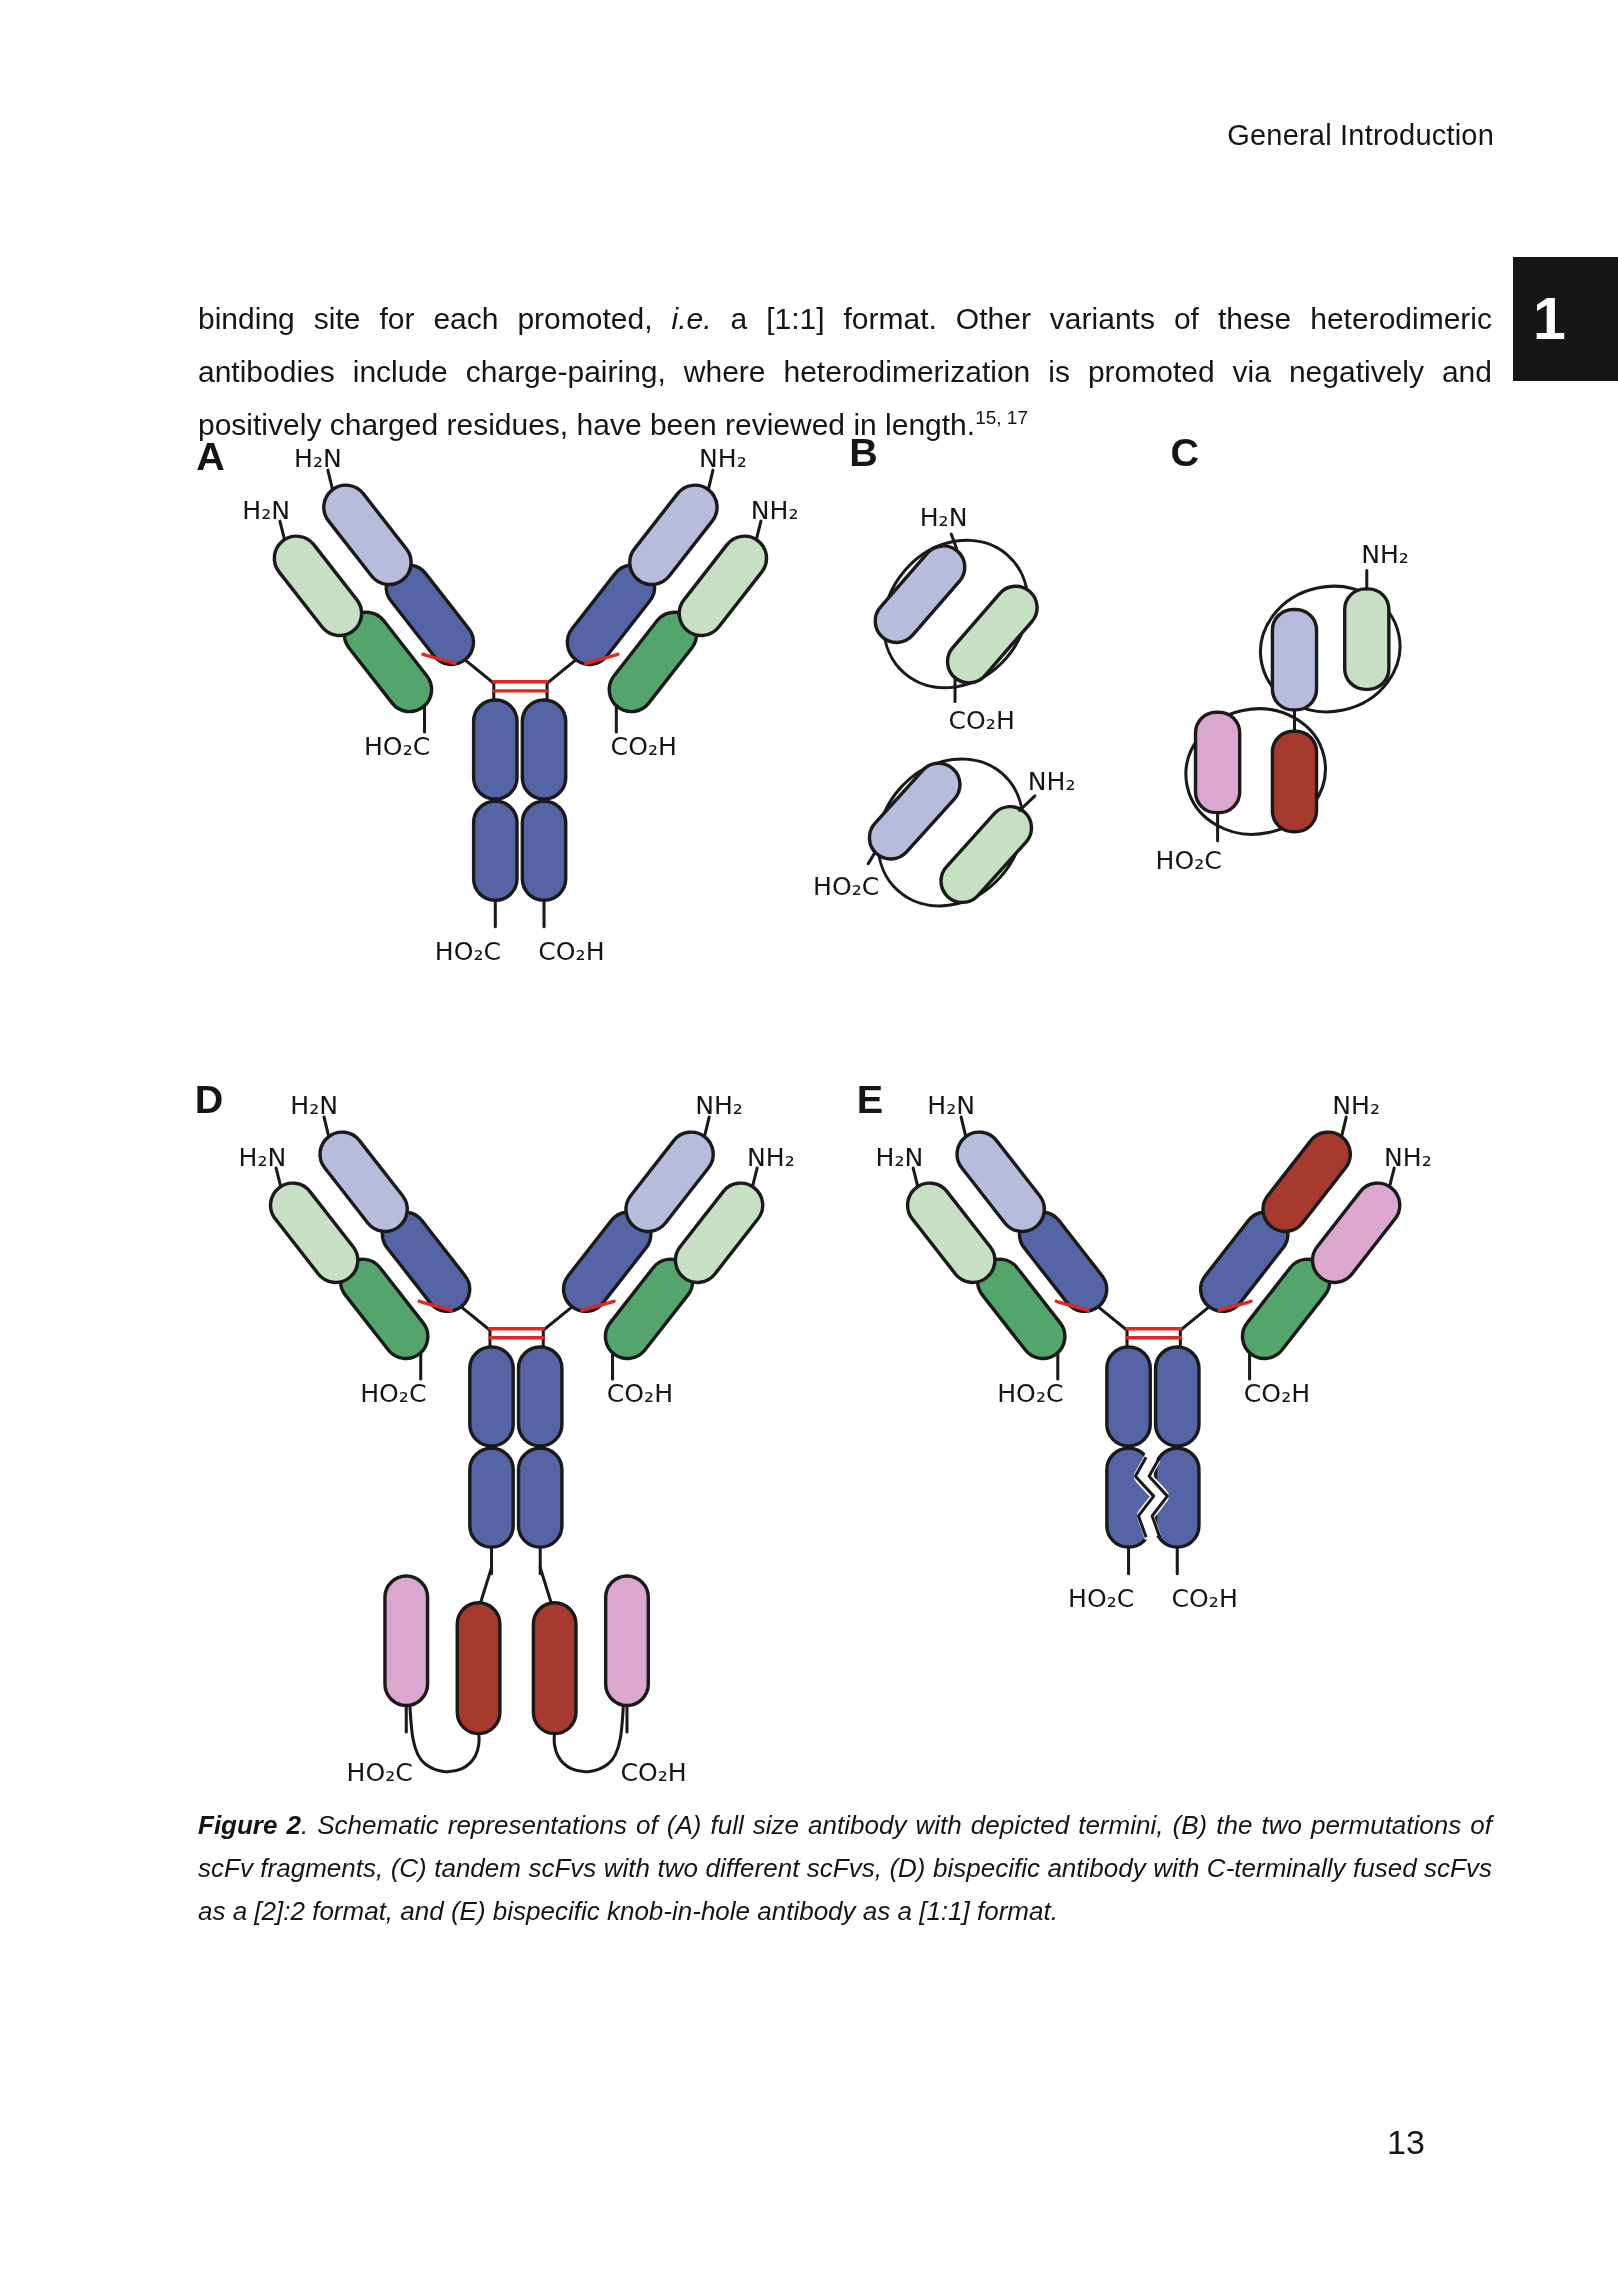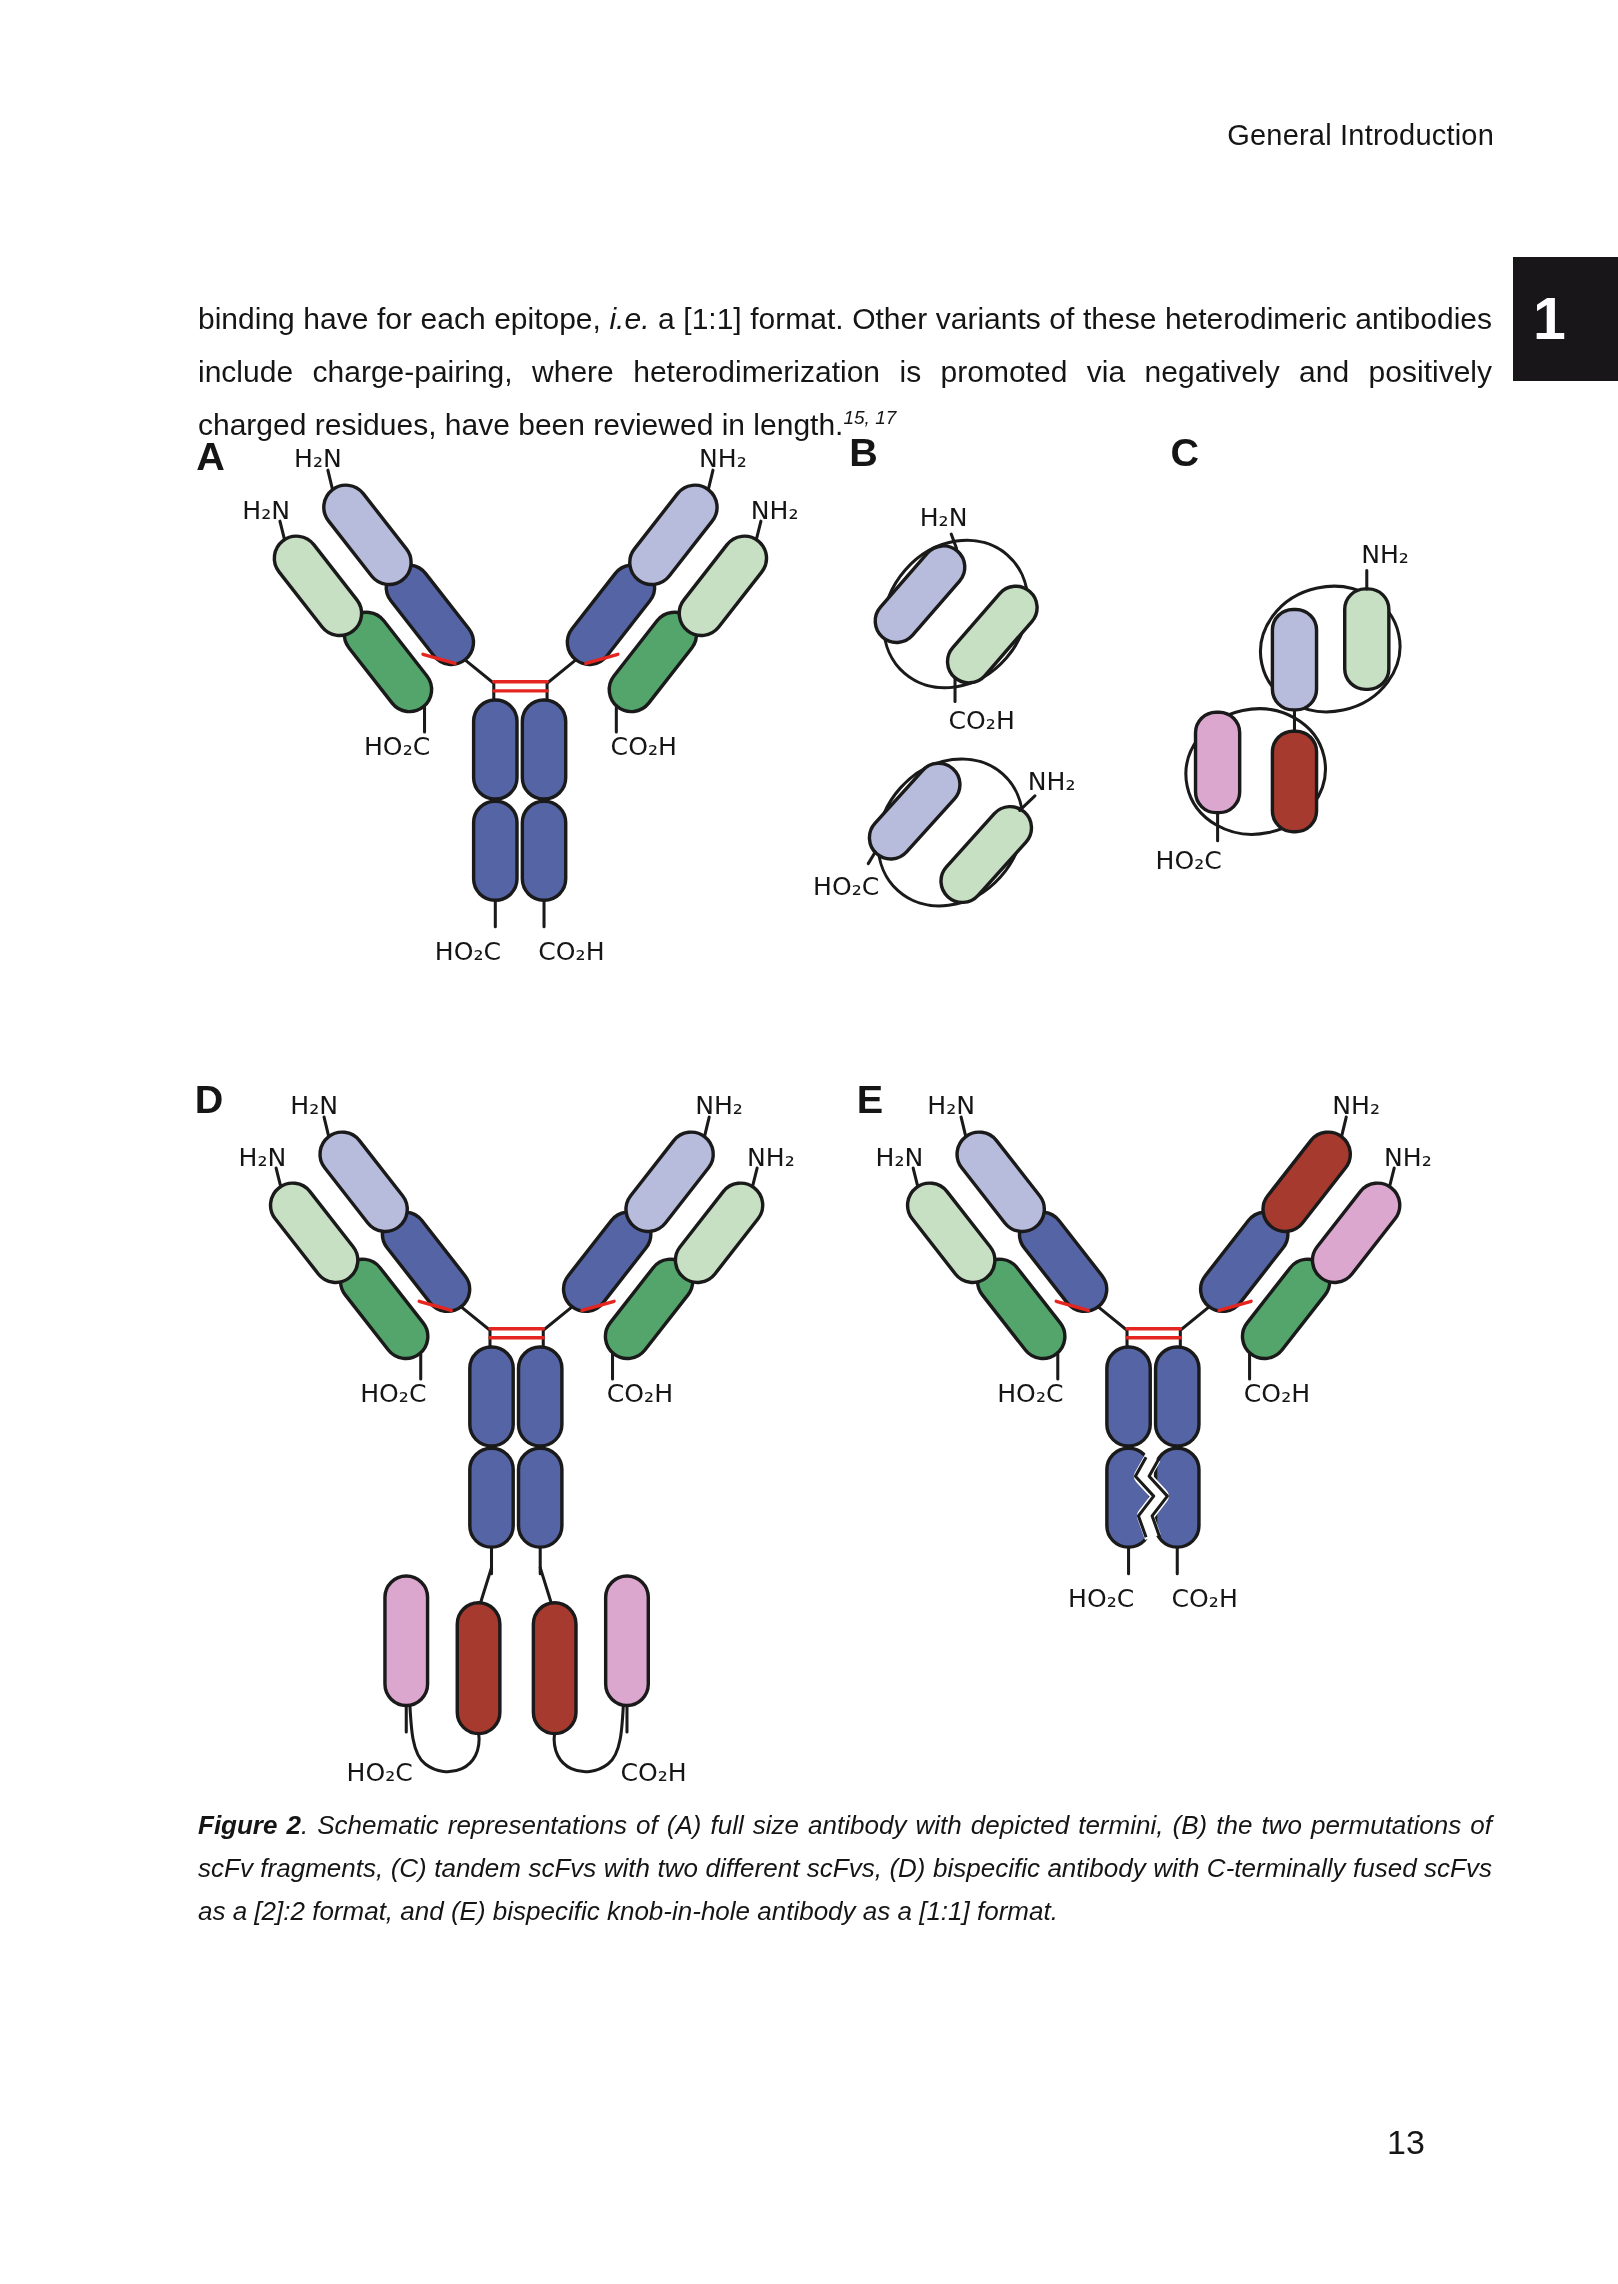--- a/index.html
+++ b/index.html
@@ -16,21 +16,21 @@
     background:#19161a; color:#ffffff; font-size:59px; font-weight:bold;
     display:flex; align-items:center; justify-content:center;
     padding-right:33px; box-sizing:border-box;
   }
   .para {
     position:absolute; left:198px; width:1294px;
     font-size:30px; line-height:53px; text-align:justify;
   }
   #para1 { top:262px; }
   #para2 { top:1932px; text-align-last:justify; }
-  .para sup { font-size:19px; font-style:italic; line-height:0; vertical-align:super; }
+  .para sup { font-size:19px; line-height:0; vertical-align:super; }
   .caption {
     position:absolute; left:198px; width:1294px; top:1778px;
     font-size:26px; line-height:43px; text-align:justify;font-style:italic;
   }
   .pagenum { position:absolute; top:2123px; left:1387px; font-size:34px; }
 
   
   #figure-svg { position:absolute; left:152px; top:426px; overflow:visible; }
   .cap   { stroke:var(--outline,#1a1a1a); stroke-width:4.5; }
   .vhc   { fill:var(--armvh,#b7bcdc); }
@@ -55,21 +55,21 @@
 <body>
 
 <div class="page">
 
   <div class="header">General Introduction</div>
 
   <div class="chapter-tab">
     <span>1</span>
   </div>
 
-  <p class="para" id="para1"><span>binding have for each epitope, </span><i>i.e.</i><span> a [1:1] format. Other variants of these heterodimeric antibodies include charge-pairing, where heterodimerization is promoted via negatively and positively charged residues, have been reviewed in length.</span><sup>15, 17</sup></p>
+  <p class="para" id="para1"><span>binding site for each promoted, </span><i>i.e.</i><span> a [1:1] format. Other variants of these heterodimeric antibodies include charge-pairing, where heterodimerization is promoted via negatively and positively charged residues, have been reviewed in length.</span><sup>15, 17</sup></p>
 
   <svg id="figure-svg" width="1466" height="1370" viewBox="0 0 1926 1800">
     <defs>
 
       <g id="arm">
         <path class="lnk" d="M 0 0 L 37 30 L 37 54"></path>
         <path class="lnk" d="M -175 -225 L -181 -250"></path>
         <path class="lnk" d="M -238 -159 L -244 -183"></path>
         <path class="lnk" d="M -54 61 L -54 94"></path>
         <rect class="cap clc" x="-75" y="-29" width="150" height="58" rx="29" transform="translate(-102,2) rotate(52)"></rect>

